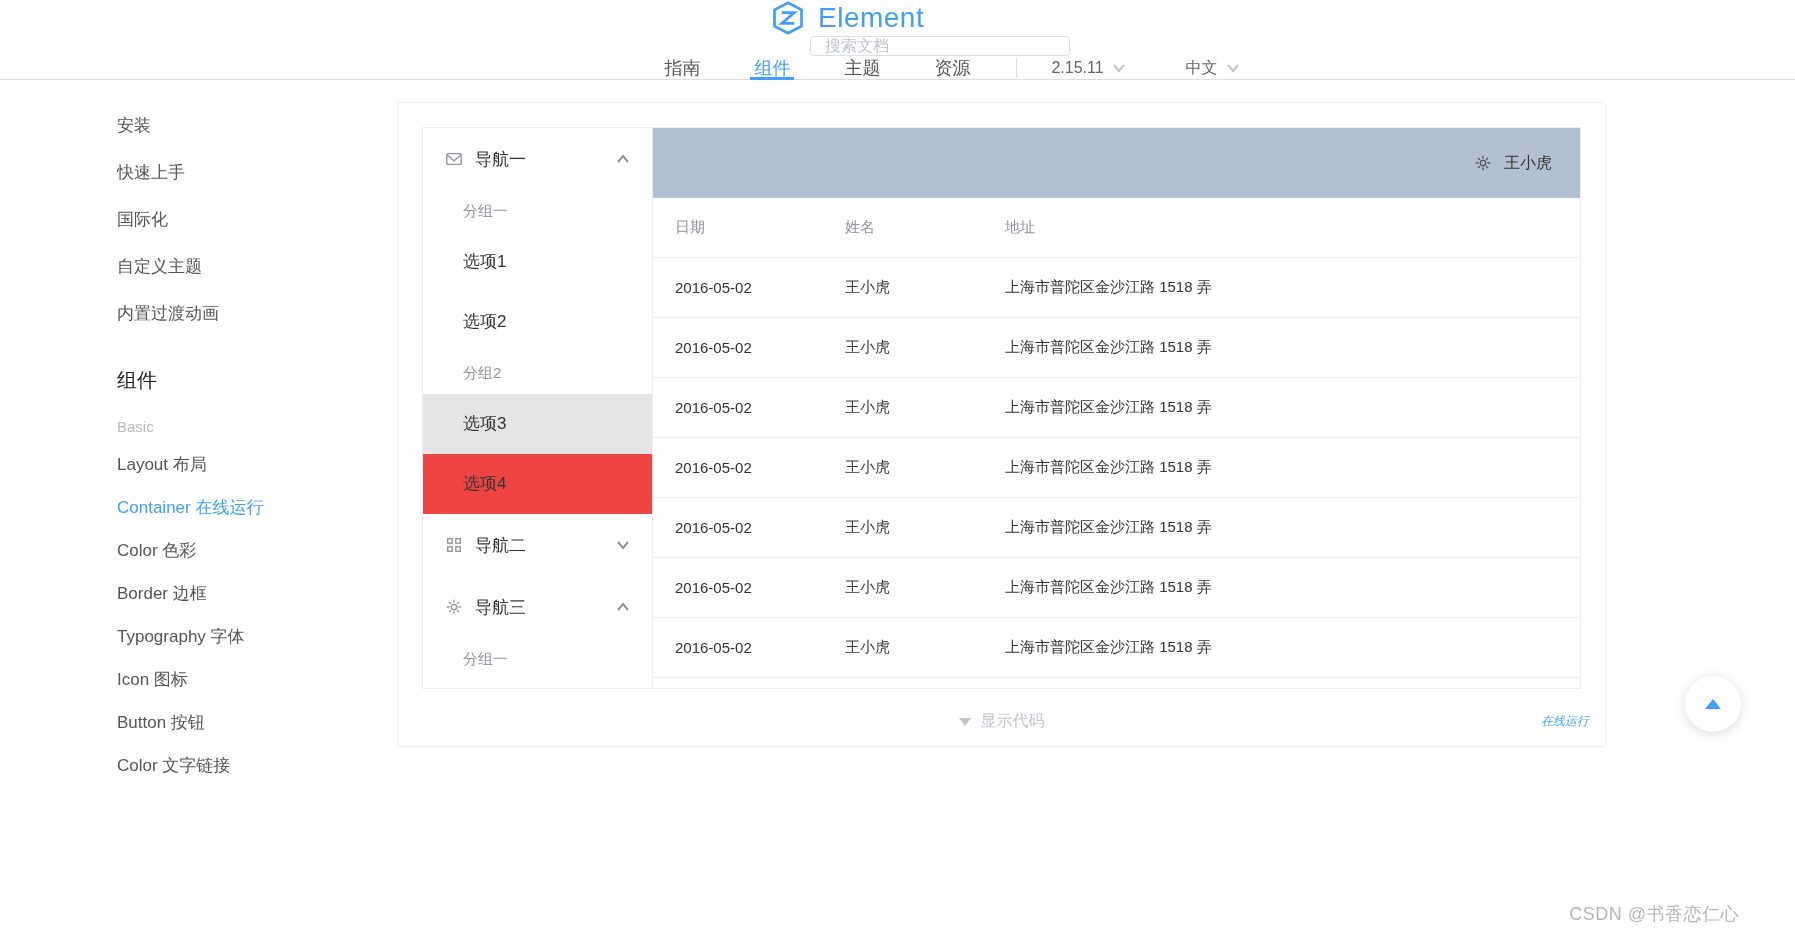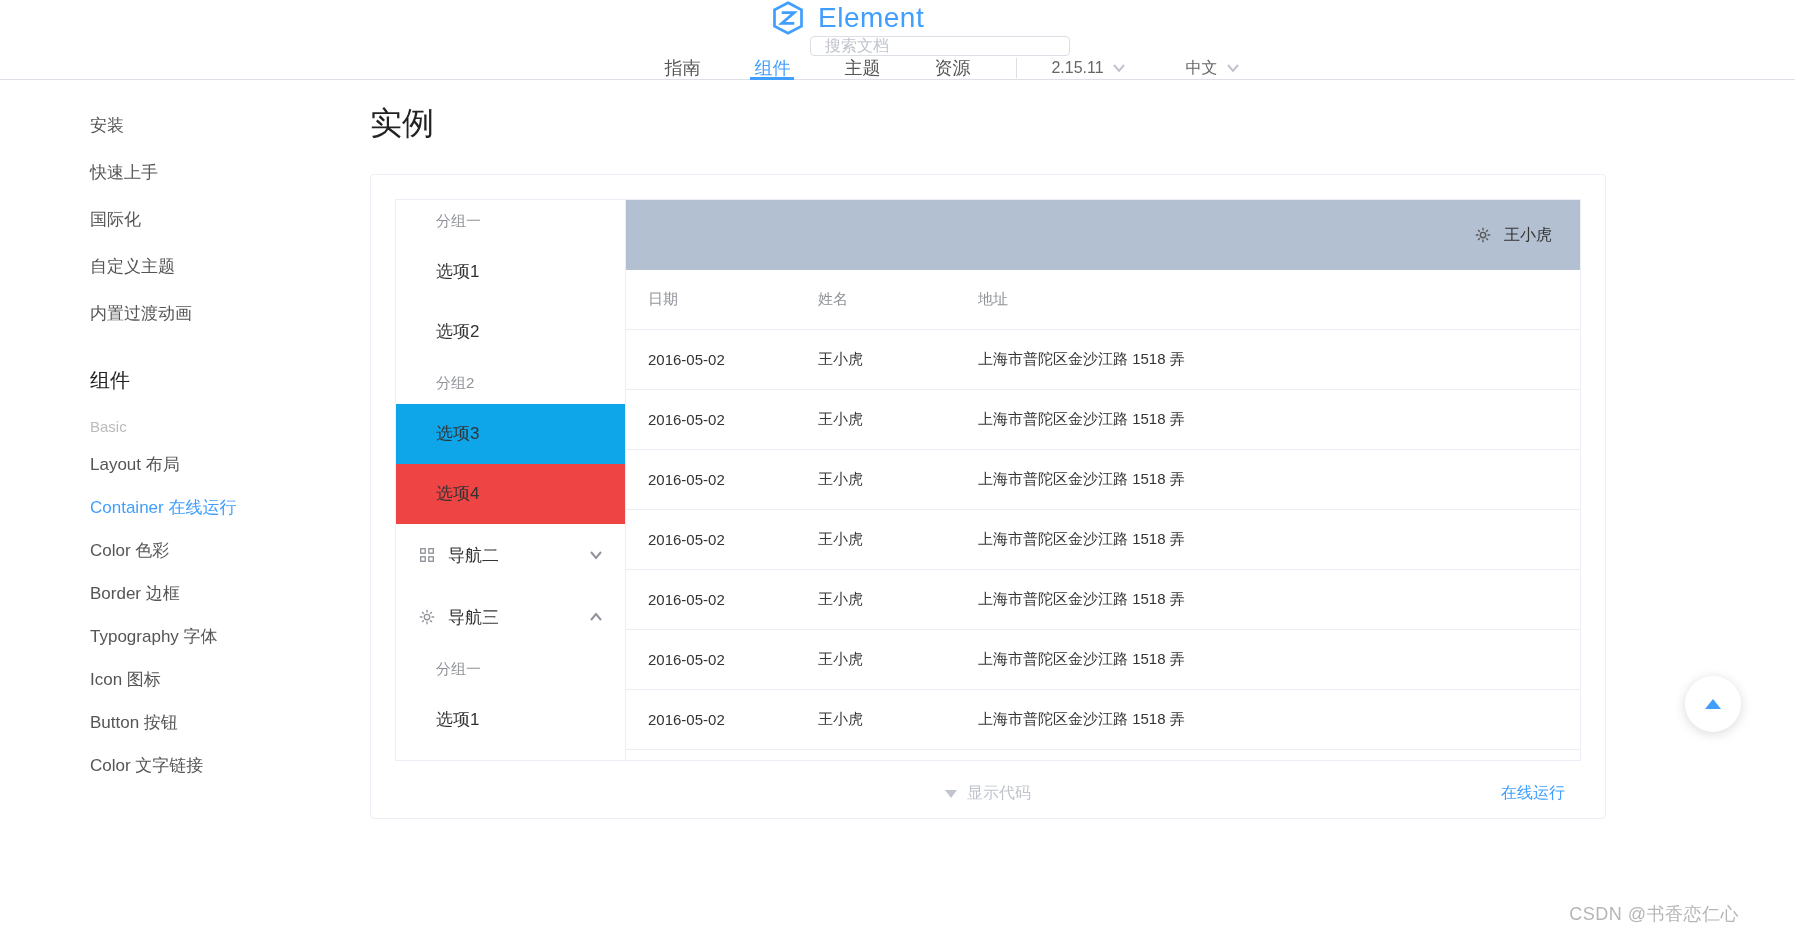--- a/index.html
+++ b/index.html
@@ -12,51 +12,51 @@
   .search-box::placeholder { color: #c0c4cc; }
   .nav-tabs { display: flex; height: 100%; align-items: center; }
   .nav-tab { font-size: 18px; color: #555; padding: 0 4px; height: 100%; display: flex; align-items: center; margin-right: 46px; cursor: pointer; position: relative; }
   .nav-tab.active { color: #409eff; }
   .nav-tab.active::after { content:""; position:absolute; bottom:0; left:0; right:0; height:3px; background:#409eff; }
   .nav-divider { width:1px; height:20px; background:#dcdfe6; margin: 0 34px 0 -4px; }
   .dd { display:flex; align-items:center; font-size:16px; color:#666; cursor:pointer; margin-right: 60px; }
   .chev-down { width: 14px; height: 14px; margin-left: 8px; }
   .chev-down polyline { stroke:#c0c4cc; fill:none; stroke-width:2; }
 
-  .main { display:flex; padding: 22px 0 0 90px; width:1606px; }
+  .main { display:flex; padding: 22px 0 0 117px; width:1606px; }
   .leftnav { width:280px; padding-right: 30px; }
   .ln-item { font-size:17px; color:#555; padding: 12px 0; cursor:pointer; }
   .ln-group { font-size:20px; color:#222; font-weight:500; padding: 30px 0 12px; }
   .ln-sub-label { font-size:15px; color:#bbb; padding: 12px 0 8px; }
   .ln-sub { font-size:17px; color:#555; padding: 10px 0; cursor:pointer; }
   .ln-sub.active { color:#409eff; }
 
   .content { flex:1; }
   .page-title { font-size:32px; color:#222; font-weight:400; margin-bottom: 28px; }
   .demo-card { border:1px solid #ebeef5; border-radius:4px; background:#fff; }
   .demo-body { padding: 24px 24px 8px; position:relative; }
   .demo-footer { display:flex; justify-content:center; align-items:center; padding: 14px 0; color:#c0c4cc; font-size:16px; position:relative; }
   .demo-footer .caret { width:0; height:0; border-left:6px solid transparent; border-right:6px solid transparent; border-top:8px solid #c0c4cc; margin-right:10px; }
-  .demo-footer .run-online { position:absolute; right:40px; color:#409eff; font-size:16px; }
+  .demo-footer .run-online { position:absolute; right:16px; color:#409eff; font-size:12px;font-style:italic; }
 
   .layout { display:flex; height: 562px; border:1px solid #ebeef5; }
   .layout-side { width: 230px; background:#fff; overflow-y:scroll; border-right:1px solid #ebeef5; }
   .layout-main { flex:1; display:flex; flex-direction:column; position:relative; }
 
   .layout-side::-webkit-scrollbar, .tbl-wrap::-webkit-scrollbar { width:16px; background:#f5f5f5; }
   .layout-side::-webkit-scrollbar-thumb, .tbl-wrap::-webkit-scrollbar-thumb { background:#c1c1c1; border-radius:2px; }
   .layout-side::-webkit-scrollbar-button, .tbl-wrap::-webkit-scrollbar-button { height:16px; background:#f5f5f5; }
 
   .menu-node { display:flex; align-items:center; height:62px; padding:0 22px; font-size:17px; color:#333; cursor:pointer; justify-content:space-between; }
   .menu-node .left { display:flex; align-items:center; }
   .menu-ico { width:18px; height:18px; margin-right:12px; }
   .menu-ico * { stroke:#909399; fill:none; stroke-width:1.5; }
   .menu-group-label { height:42px; line-height:42px; padding-left:40px; font-size:15px; color:#909399; }
   .menu-item { height:60px; line-height:60px; padding-left:40px; font-size:17px; color:#333; cursor:pointer; }
-  .menu-item.highlight { background:#0ea5e9; }
+  .menu-item.highlight { background:#e5e5e5; }
   .menu-item.hover { background:#ef4444; }
   .arrow { width:14px; height:14px; }
   .arrow polyline { stroke:#909399; fill:none; stroke-width:2; }
 
   .header-bar { background:#b3c0d1; height:70px; display:flex; justify-content:flex-end; align-items:center; padding-right:28px; color:#333; font-size:16px; }
   .header-bar .gear { width:18px; height:18px; margin-right:12px; }
   .header-bar .gear * { stroke:#555; fill:none; stroke-width:1.5; }
 
   .tbl-wrap { flex:1; overflow-y:scroll; }
   table { width:100%; border-collapse:collapse; table-layout:fixed; }
@@ -115,27 +115,38 @@
     <div class="ln-sub active">Container 在线运行</div>
     <div class="ln-sub">Color 色彩</div>
     <div class="ln-sub">Border 边框</div>
     <div class="ln-sub">Typography 字体</div>
     <div class="ln-sub">Icon 图标</div>
     <div class="ln-sub">Button 按钮</div>
     <div class="ln-sub">Color 文字链接</div>
   </div>
 
   <div class="content">
-    <h2 class="page-title">实例</h2>
 
     <div class="demo-card">
       <div class="demo-body">
         <div class="layout">
 
           <div class="layout-side">
+            <div class="menu-node">
+              <div class="left">
+                <svg class="menu-ico" viewBox="0 0 20 20">
+                    <rect x="2" y="4" width="16" height="12" rx="1"></rect>
+                    <polyline points="2,5 10,12 18,5"></polyline>
+                  </svg>
+                <span>导航一</span>
+              </div>
+              <svg class="arrow" viewBox="0 0 14 14">
+                  <polyline points="2,10 7,4 12,10"></polyline>
+                </svg>
+            </div>
             <div class="menu-group-label">分组一</div>
             <div class="menu-item">选项1</div>
             <div class="menu-item">选项2</div>
             <div class="menu-group-label">分组2</div>
             <div class="menu-item highlight">选项3</div>
             <div class="menu-item hover">选项4</div>
 
             <div class="menu-node">
               <div class="left">
                 <svg class="menu-ico" viewBox="0 0 20 20">

